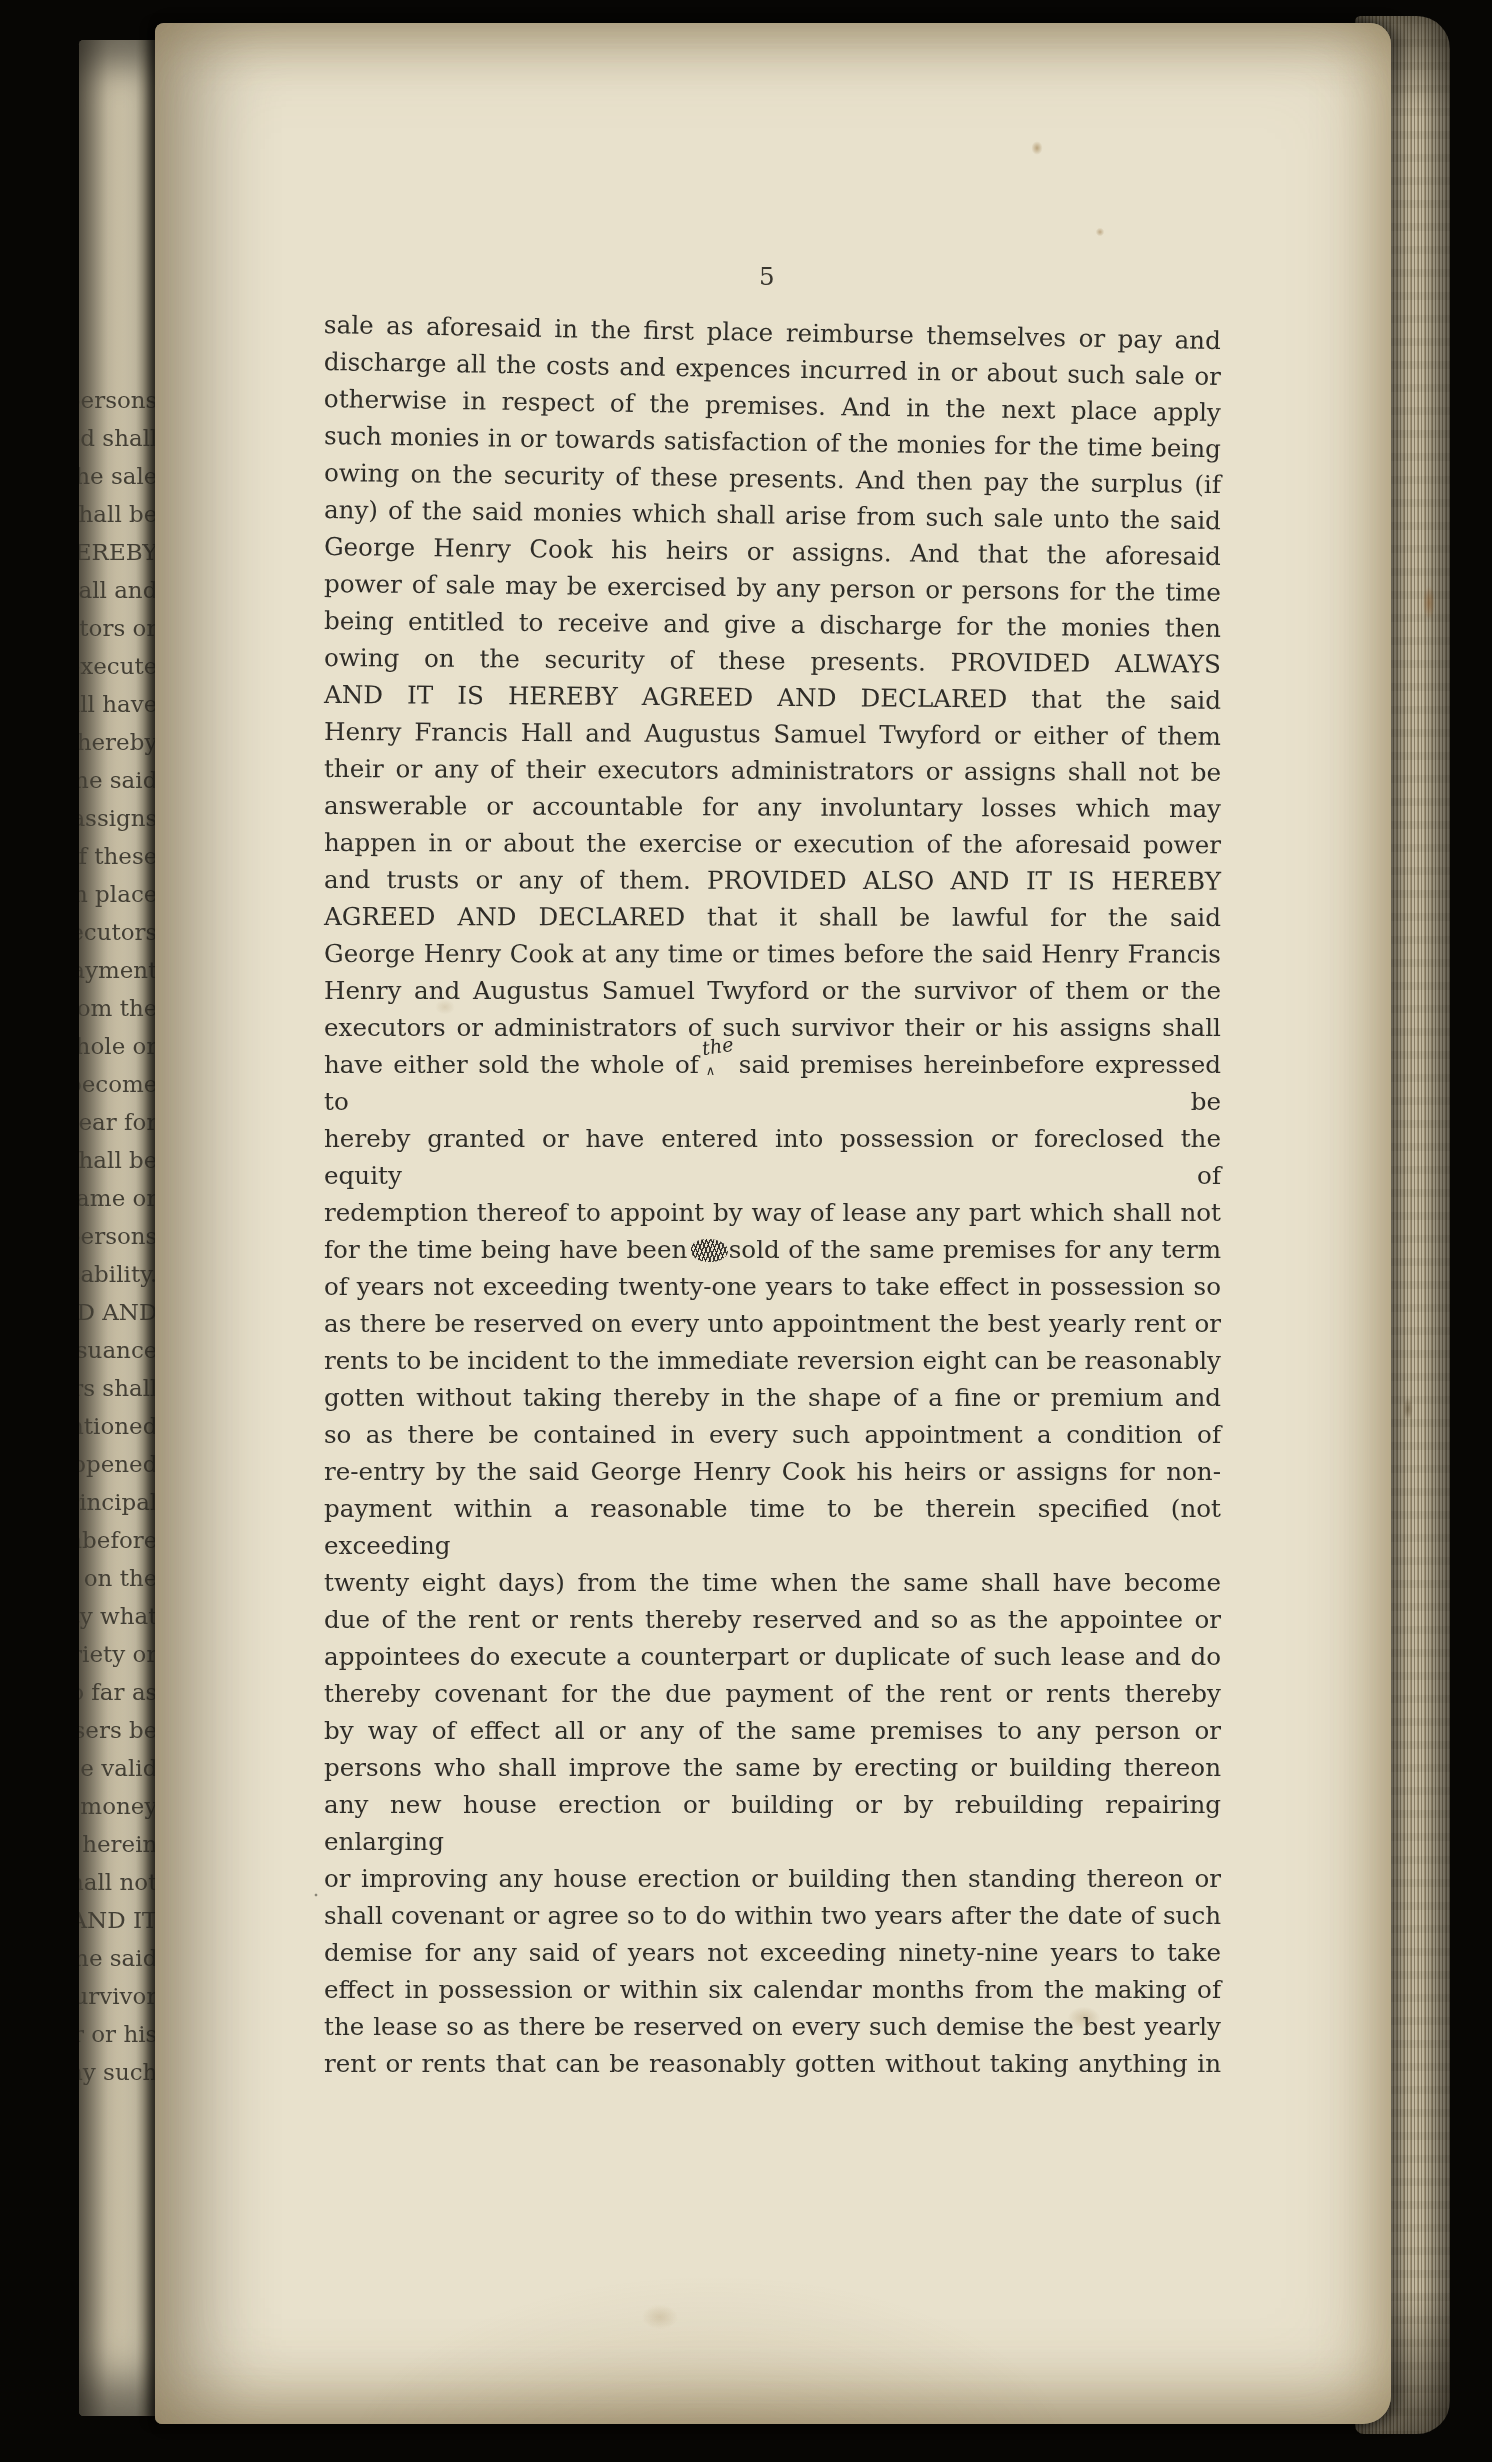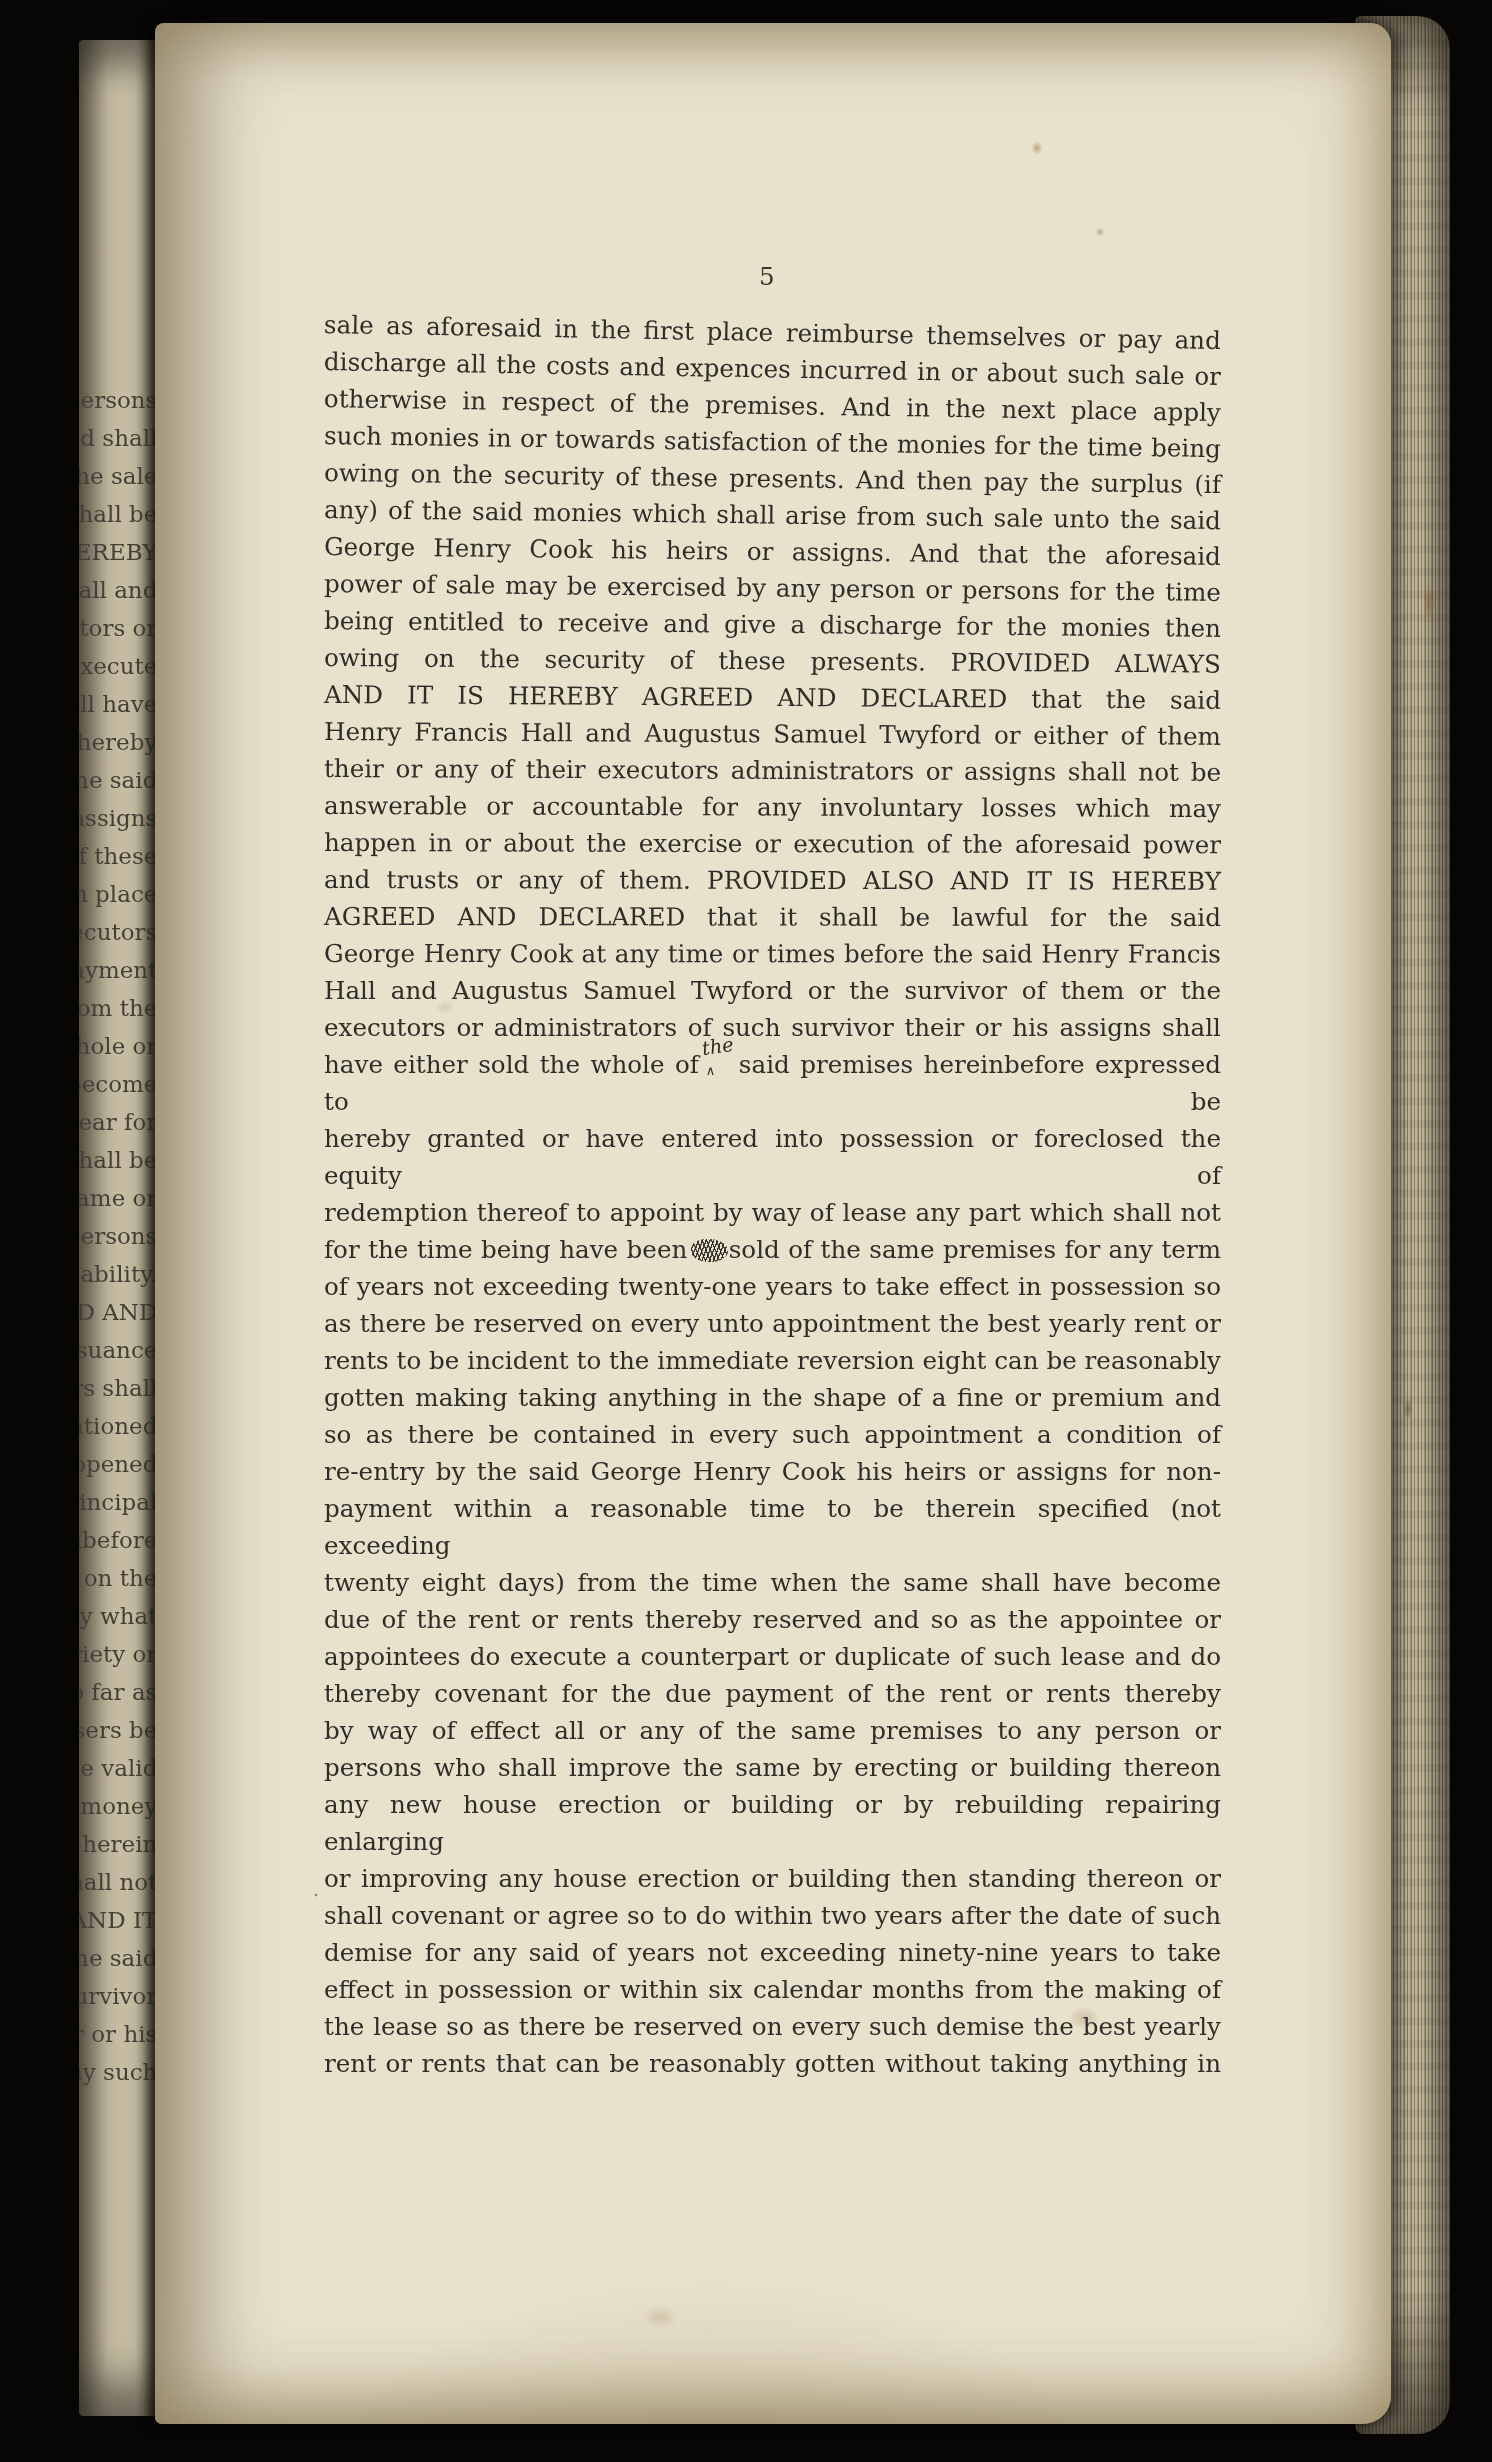--- a/index.html
+++ b/index.html
@@ -186,30 +186,30 @@
         <div class="line">being entitled to receive and give a discharge for the monies then</div>
         <div class="line">owing on the security of these presents. PROVIDED ALWAYS</div>
         <div class="line">AND IT IS HEREBY AGREED AND DECLARED that the said</div>
         <div class="line">Henry Francis Hall and Augustus Samuel Twyford or either of them</div>
         <div class="line">their or any of their executors administrators or assigns shall not be</div>
         <div class="line">answerable or accountable for any involuntary losses which may</div>
         <div class="line">happen in or about the exercise or execution of the aforesaid power</div>
         <div class="line">and trusts or any of them. PROVIDED ALSO AND IT IS HEREBY</div>
         <div class="line">AGREED AND DECLARED that it shall be lawful for the said</div>
         <div class="line">George Henry Cook at any time or times before the said Henry Francis</div>
-        <div class="line">Hall and Augustus Samuel Twyford or the survivor of them or the</div>
+        <div class="line">Henry and Augustus Samuel Twyford or the survivor of them or the</div>
         <div class="line">executors or administrators of such survivor their or his assigns shall</div>
         <div class="line"><span>have either sold the whole of</span><span class="insert"><span class="hw">the</span><span class="caret">∧</span></span><span>said premises hereinbefore expressed to be</span></div>
         <div class="line">hereby granted or have entered into possession or foreclosed the equity of</div>
         <div class="line">redemption thereof to appoint by way of lease any part which shall not</div>
         <div class="line"><span>for the time being have been</span><span class="scribble"></span><span>sold of the same premises for any term</span></div>
         <div class="line">of years not exceeding twenty-one years to take effect in possession so</div>
         <div class="line">as there be reserved on every unto appointment the best yearly rent or</div>
         <div class="line">rents to be incident to the immediate reversion eight can be reasonably</div>
-        <div class="line">gotten making taking anything in the shape of a fine or premium and</div>
+        <div class="line">gotten without taking thereby in the shape of a fine or premium and</div>
         <div class="line">so as there be contained in every such appointment a condition of</div>
         <div class="line">re-entry by the said George Henry Cook his heirs or assigns for non-</div>
         <div class="line">payment within a reasonable time to be therein specified (not exceeding</div>
         <div class="line">twenty eight days) from the time when the same shall have become</div>
         <div class="line">due of the rent or rents thereby reserved and so as the appointee or</div>
         <div class="line">appointees do execute a counterpart or duplicate of such lease and do</div>
         <div class="line">thereby covenant for the due payment of the rent or rents thereby</div>
         <div class="line">by way of effect all or any of the same premises to any person or</div>
         <div class="line">persons who shall improve the same by erecting or building thereon</div>
         <div class="line">any new house erection or building or by rebuilding repairing enlarging</div>

